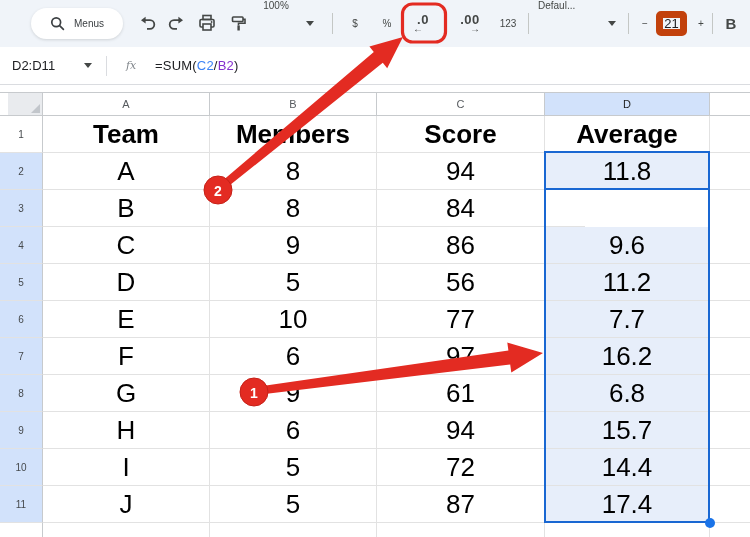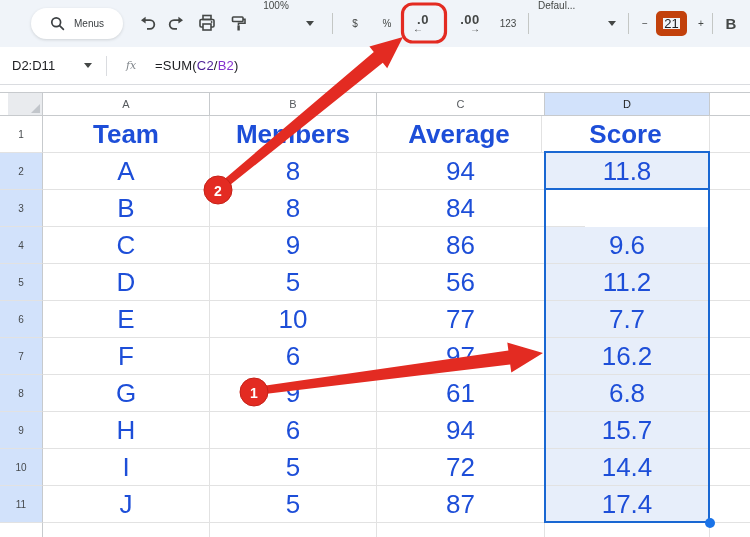--- a/index.html
+++ b/index.html
@@ -28,36 +28,36 @@
   .sizebox{left:656px;top:11px;width:31px;height:25px;border:7px solid #c2410c;border-radius:5px;font-size:13px;color:#202124;box-sizing:border-box;cursor:pointer;}
   .boldbtn{font-weight:700;font-size:15px;}
   
   .formula-bar{position:absolute;top:47px;left:0;width:750px;height:38px;background:#fff;border-bottom:1px solid #dadce0;box-sizing:border-box;}
   .fb{position:absolute;top:0;height:37px;display:flex;align-items:center;}
   .namebox{left:12px;font-size:13px;color:#202124;cursor:pointer;text-align:center;}
   .nb-caret{left:84px;}
   .fb-div{left:106px;top:9px;height:20px;width:1px;background:#dadce0;position:absolute;}
   .fx{left:126px;font-family:"DejaVu Serif",serif;font-style:italic;font-size:11px;color:#80868b;}
   .formula{left:155px;font-size:13px;color:#202124;cursor:text;letter-spacing:.2px;}
-  .ref1{color:#4c1d95;}
+  .ref1{color:#3b82f6;}
   .ref2{color:#8430ce;}
   
   .col-strip{position:absolute;top:92px;left:0;width:750px;height:24px;background:#fff;border-top:1px solid #c7cacd;border-bottom:1px solid #c7cacd;box-sizing:border-box;}
   .colh{position:absolute;top:0;height:22px;line-height:22px;text-align:center;font-size:11px;color:#575b5f;border-right:1px solid #c7cacd;box-sizing:border-box;cursor:pointer;}
   .corner{position:absolute;left:8px;top:0;width:35px;height:22px;background:#e9ebee;border-right:1px solid #c7cacd;box-sizing:border-box;cursor:pointer;}
   .corner:after{content:"";position:absolute;right:2px;bottom:2px;width:0;height:0;border-left:9px solid transparent;border-bottom:9px solid #c2c6cb;}
   .ch-a{left:43px;width:167px;}
   .ch-b{left:210px;width:167px;}
   .ch-c{left:377px;width:168px;}
   .ch-d{left:545px;width:165px;background:#d2e2fb;color:#1f1f1f;}
   .rows{position:absolute;top:116px;left:0;width:750px;}
   .row{display:flex;height:37px;box-sizing:border-box;}
   .rh{width:43px;border-right:1px solid #c7cacd;border-bottom:1px solid #e2e2e2;font-size:10px;font-weight:500;color:#45494c;display:flex;align-items:center;justify-content:center;box-sizing:border-box;cursor:pointer;}
   .rh.selh{background:#d2e2fb;}
-  .cell{border-right:1px solid #e2e2e2;border-bottom:1px solid #e2e2e2;box-sizing:border-box;font-size:26px;color:#1d4ed8;display:flex;align-items:center;justify-content:center;cursor:cell;}
+  .cell{border-right:1px solid #e2e2e2;border-bottom:1px solid #e2e2e2;box-sizing:border-box;font-size:26px;color:#000000;display:flex;align-items:center;justify-content:center;cursor:cell;}
   .ca{width:167px;}.cb{width:167px;}.cc{width:168px;}.cd{width:165px;}
   .cf{width:40px;border-right:none;}
   .row1 .cell{font-weight:700;}
   .cd.sel{background:#e7eefa;}
   
   .range-border{position:absolute;left:544px;top:151px;width:166px;height:372px;border:2px solid #1967d2;box-sizing:border-box;pointer-events:none;z-index:5;}
   .active-border{position:absolute;left:544px;top:151px;width:166px;height:39px;border:2px solid #1967d2;box-sizing:border-box;pointer-events:none;z-index:6;}
   .fill-handle{position:absolute;left:705px;top:518px;width:10px;height:10px;border-radius:50%;background:#1a73e8;z-index:7;cursor:crosshair;}
   
   .anno{position:absolute;left:0;top:0;width:750px;height:537px;z-index:20;pointer-events:none;}
@@ -173,22 +173,22 @@
   <div class="colh ch-b">B</div>
   <div class="colh ch-c">C</div>
   <div class="colh ch-d">D</div>
 </div>
 
 <div class="rows">
   <div class="row row1">
     <div class="rh">1</div>
     <div class="cell ca">Team</div>
     <div class="cell cb">Members</div>
+    <div class="cell cc">Score</div>
     <div class="cell cd">Average</div>
-    <div class="cell cc">Score</div>
     <div class="cell cf"></div>
   </div>
   <div id="body-rows">
       <div class="row">
     <div class="rh selh">2</div>
     <div class="cell ca">A</div>
     <div class="cell cb">8</div>
     <div class="cell cc">94</div>
     <div class="cell cd sel">11.8</div>
     <div class="cell cf"></div>

